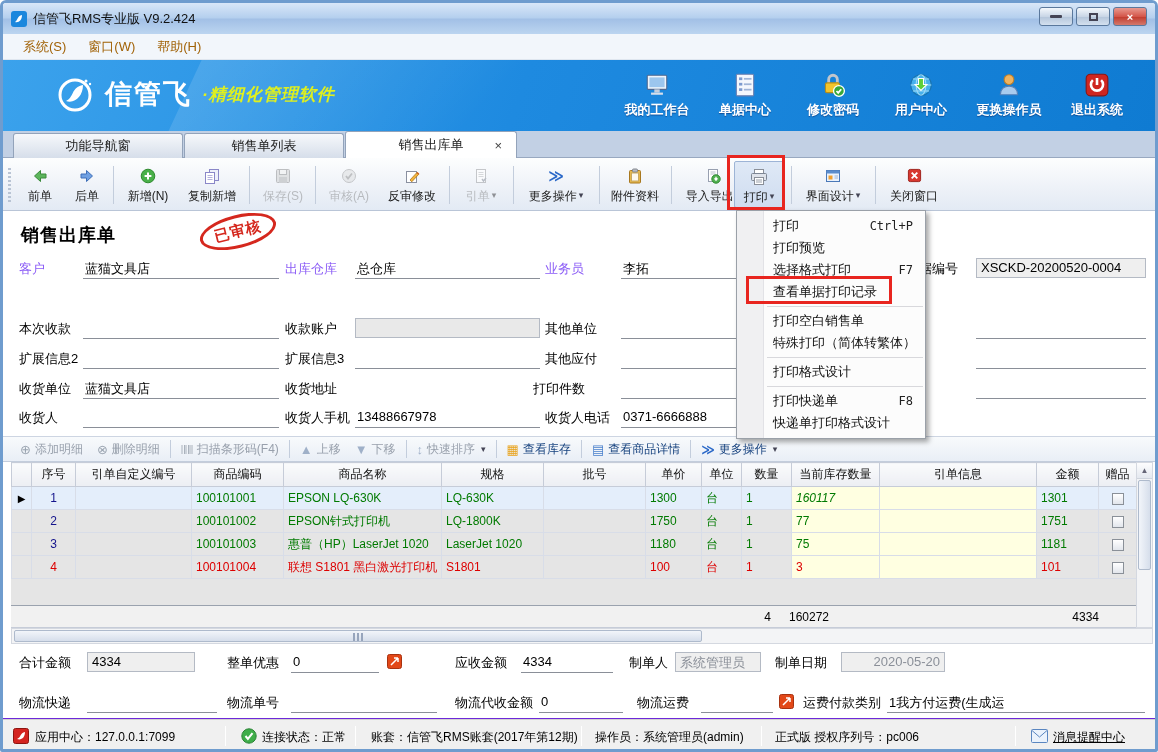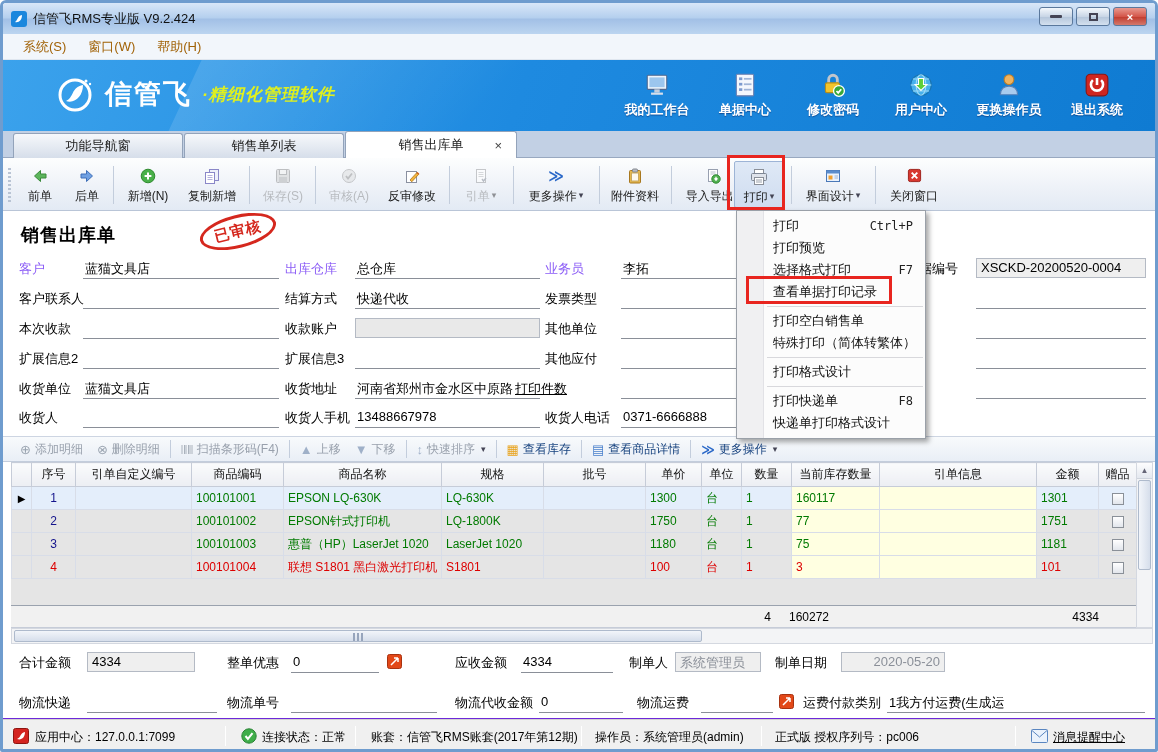--- a/index.html
+++ b/index.html
@@ -79,21 +79,21 @@
   .dico { font-size:13px; line-height:13px; }
   .dsep { width:1px; height:18px; background:#c3cddc; margin:0 3px; }
 
   
   .gridwrap { position:absolute; left:8px; top:459px; width:1142px; height:182px; background:#e5e5e5; }
   table.grid { border-collapse:collapse; table-layout:fixed; width:1125px; font-size:12px; }
   .grid th { height:24px; background:linear-gradient(#fafbfc,#ecees f3); background:linear-gradient(#fafbfc,#eceef3); border:1px solid #c6ccd8; font-weight:normal; color:#111; text-align:center; overflow:hidden; white-space:nowrap; }
   .grid td { height:23px; border:1px solid #d8dde8; padding:0 4px; overflow:hidden; white-space:nowrap; }
   .grid td.ylw { background:#ffffe1; }
   .grid tr.sel td { background:#e4eefb; }
-  .grid tr.sel td.ylw { background:#ffffe1; }
+  .grid tr.sel td.ylw { background:#ffffe1;font-style:italic; }
   .grid .ctr { text-align:center; }
   tr.gr td { color:#007a00; }
   tr.rd td { color:#dd0000; }
   .grid td.seq { color:#14148c; text-align:center; }
   tr.rd td.seq { color:#dd0000; }
   .marker { color:#000; font-size:10px; }
   .cbx { display:inline-block; width:12px; height:12px; border:1px solid #8a9098; background:linear-gradient(#fff,#e2e6ec); vertical-align:middle; }
   .totals { position:absolute; left:0; top:143px; width:1125px; height:23px; background:#f1f1f1; border-top:1px solid #9aa2ae; border-bottom:1px solid #c6ccd8; font-size:12px; color:#000; }
   .totals span { position:absolute; top:4px; }
   .vscroll { position:absolute; left:1125px; top:0; width:17px; height:166px; background:#f3f4f6; border:1px solid #d4d8e0; }
@@ -399,29 +399,20 @@
       <span class="flbl blue" style="left:16px;">客户</span>
       <span class="fval" style="left:80px;width:196px;">蓝猫文具店</span>
       <span class="flbl blue" style="left:282px;">出库仓库</span>
       <span class="fval" style="left:352px;width:185px;">总仓库</span>
       <span class="flbl blue" style="left:542px;">业务员</span>
       <span class="fval" style="left:618px;width:120px;">李拓</span>
       <span class="flbl" style="left:903px;">单据编号</span>
       <span class="fro" style="left:973px;width:170px;">XSCKD-20200520-0004</span>
     </div>
 
-    <div class="frow" style="top:77px;">
-      <span class="flbl" style="left:16px;">客户联系人</span>
-      <span class="fval" style="left:80px;width:196px;"></span>
-      <span class="flbl" style="left:282px;">结算方式</span>
-      <span class="fval" style="left:352px;width:185px;">快递代收</span>
-      <span class="flbl" style="left:542px;">发票类型</span>
-      <span class="fval" style="left:618px;width:120px;"></span>
-      <span class="fval" style="left:973px;width:170px;"></span>
-    </div>
 
     <div class="frow" style="top:107px;">
       <span class="flbl" style="left:16px;">本次收款</span>
       <span class="fval" style="left:80px;width:196px;"></span>
       <span class="flbl" style="left:282px;">收款账户</span>
       <span class="fro" style="left:352px;width:185px;background:#e9e9e9;"></span>
       <span class="flbl" style="left:542px;">其他单位</span>
       <span class="fval" style="left:618px;width:120px;"></span>
       <span class="fval" style="left:973px;width:170px;"></span>
     </div>
@@ -433,22 +424,21 @@
       <span class="fval" style="left:352px;width:185px;"></span>
       <span class="flbl" style="left:542px;">其他应付</span>
       <span class="fval" style="left:618px;width:120px;"></span>
       <span class="fval" style="left:973px;width:170px;"></span>
     </div>
 
     <div class="frow" style="top:167px;">
       <span class="flbl" style="left:16px;">收货单位</span>
       <span class="fval" style="left:80px;width:196px;">蓝猫文具店</span>
       <span class="flbl" style="left:282px;">收货地址</span>
-      <span class="fval" style="left:352px;width:185px;">河南省郑州市金水区中原路</span>
-      <span class="flbl" style="left:512px;text-decoration:underline;">打印件数</span>
+      <span class="flbl" style="left:530px;">打印件数</span>
       <span class="fval" style="left:618px;width:120px;"></span>
       <span class="fval" style="left:973px;width:170px;"></span>
     </div>
 
     <div class="frow" style="top:196px;">
       <span class="flbl" style="left:16px;">收货人</span>
       <span class="fval" style="left:80px;width:196px;"></span>
       <span class="flbl" style="left:282px;">收货人手机</span>
       <span class="fval" style="left:352px;width:185px;">13488667978</span>
       <span class="flbl" style="left:542px;">收货人电话</span>

